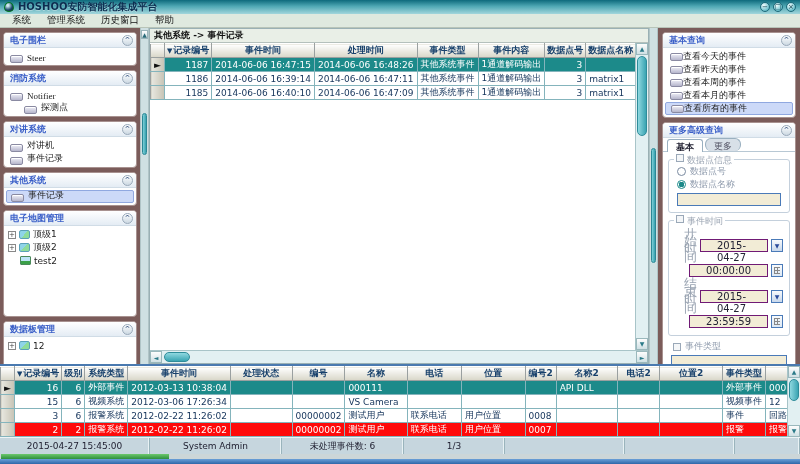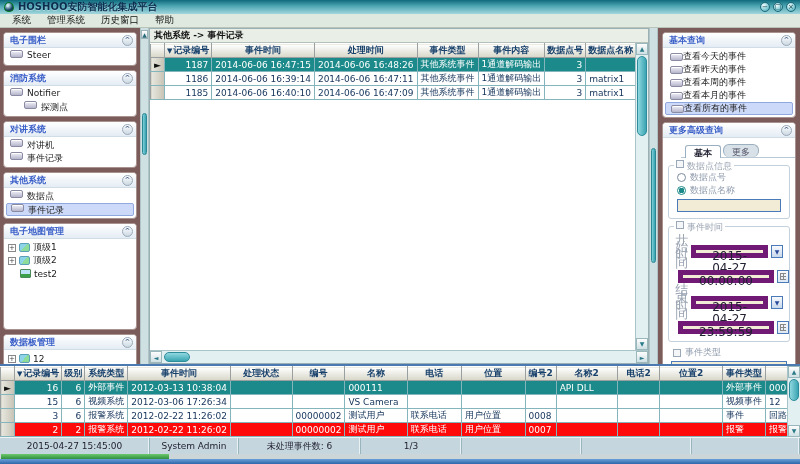--- a/index.html
+++ b/index.html
@@ -31,21 +31,21 @@
 .spl-l-thumb { top:85px; height:42px; }
 .spl-r-thumb { top:120px; height:115px; }
 
 
 .panel { background:#fff; border:1px solid #a89290; border-radius:4px; margin-bottom:4px; overflow:hidden; }
 .panel-hd { height:15px; display:flex; align-items:center; padding:0 3px 0 6px;
   background:linear-gradient(180deg,#ffffff,#e4ecf4); border-bottom:1px solid #d0dce6; }
 .panel-title { font-size:9px; font-weight:bold; color:#3a5fc8; flex:1; }
 .col-btn { width:11px; height:11px; border-radius:50%; border:1px solid #98a8b8; background:linear-gradient(#fbfdfe,#ccd8e2);
   font-size:7px; line-height:9px; text-align:center; color:#44608a; font-weight:bold; }
-.p-item { height:13px; display:flex; align-items:flex-start; gap:4px; padding-left:6px; color:#222; }
+.p-item { height:13px; display:flex; align-items:flex-end; gap:4px; padding-left:6px; color:#222;font-family:Liberation Serif, serif; }
 .p-item.ind { padding-left:20px; }
 .p-item.sel { background:#ccd9f8; border:1px solid #90a8e0; border-radius:2px; margin:0 2px; padding-left:4px; }
 .icon3d { width:13px; height:8px; border:1px solid #8a8aa2; border-radius:2px; flex:0 0 auto;
   background:linear-gradient(180deg,#f0f0f8,#b6b6cc); box-shadow:inset 0 1px 0 #fff; }
 .tree-row { height:13px; display:flex; align-items:center; gap:3px; padding-left:4px; }
 .tree-row.ind2 { padding-left:16px; }
 .plusbox { width:8px; height:8px; border:1px solid #888; background:#fff; font-size:7px; line-height:6px; text-align:center; color:#444; flex:0 0 auto; }
 .mapicon { width:11px; height:9px; border:1px solid #5aa0b8; border-radius:2px; flex:0 0 auto;
   background:linear-gradient(135deg,#8ed4e8 50%,#8edc9a 50%); }
 .imgicon { width:11px; height:9px; border:1px solid #4a8a5a; border-radius:1px; flex:0 0 auto;
@@ -82,55 +82,55 @@
 tr.selrow td { background:#1c8a8a; color:#fff; }
 tr.selrow td.rowsel { background:linear-gradient(90deg,#e8e8e0,#c6c2b4); color:#111; }
 tr.alarm td { background:#fe0a0a; color:#fff; }
 tr.alarm td.rowsel { background:linear-gradient(90deg,#e8e8e0,#c6c2b4); color:#111; }
 td.num { text-align:right; }
 .sorticon { font-size:7px; color:#17406b; margin-right:1px; }
 
 
 .q-item { height:13px; display:flex; align-items:center; padding-left:5px; margin:0 2px; }
 .q-item.sel { background:#ccd9f8; border:1px solid #90a8e0; border-radius:2px; }
-.tabs { display:flex; padding:6px 4px 0; border-bottom:1px solid #b8c8d4; gap:2px;margin-left:18px; }
+.tabs { display:flex; padding:0 4px 0; border-bottom:1px solid #b8c8d4; gap:2px; }
 .tab { padding:1px 8px 0; height:13px; border:1px solid #9ab0c0; border-bottom:none; border-radius:3px 3px 0 0; font-size:9px; }
 .tab.active { background:#fff; font-weight:bold; color:#223; position:relative; top:1px; }
 .tab.idle { background:#d8e0e8; color:#556;border-radius:6px; }
 .grp { border:1px solid #c4d0dc; border-radius:3px; margin:7px 5px 4px; padding:5px 4px 4px; position:relative; }
 .grp-label { position:absolute; top:-6px; left:5px; background:#fff; display:flex; align-items:flex-start; gap:3px; color:#9aa4b2; padding:0 2px; }
 .chk { width:8px; height:8px; border:1px solid #9aa8b8; background:#f4f6f8; flex:0 0 auto; }
 .radio-row { height:13px; display:flex; align-items:center; gap:4px; padding-left:4px; color:#8e9aac; }
 .radio { width:9px; height:9px; border-radius:50%; border:1px solid #7a8aa0; background:#fff; flex:0 0 auto; }
 .radio.on { background:radial-gradient(circle,#1c8a8a 55%,#fff 60%); border-color:#1c8a8a; }
 .q-input { height:13px; background:#f2ecd6; border:1px solid #4a7ab8; margin:2px 4px; }
 .field-row { display:flex; align-items:center; gap:3px; margin:3px 2px; }
 .field-label { width:22px; font-size:13px; line-height:8px; color:#9aa4b2; word-break:break-all; text-align:right; }
-.field { flex:1; height:13px; background:#f2ecd6; border:5px solid #701a75; font-size:12px; padding:0 16px; line-height:12px; color:#223; }
+.field { flex:1; height:13px; background:#f2ecd6; border:1px solid #701a75; font-size:10px; padding:0 16px; line-height:12px; color:#223; }
 .fbtn { width:12px; height:13px; border:1px solid #4a7ab8; background:linear-gradient(#f8fafc,#c8d8ec); font-size:6px; line-height:11px;
   text-align:center; color:#2a4a9a; flex:0 0 auto; }
 .calicon { width:12px; height:13px; border:1px solid #4a7ab8; flex:0 0 auto; background:
   linear-gradient(#f8fafc,#dce8f4) padding-box; position:relative; }
 .calicon::after { content:""; position:absolute; inset:2px;
   background:linear-gradient(#888 1px,transparent 1px) 0 0/100% 3px, linear-gradient(90deg,#888 1px,transparent 1px) 0 0/3px 100%; }
 .qbtn-row { padding:6px 0 4px 12px; }
 .qbtn { display:inline-flex; align-items:center; gap:4px; height:17px; padding:0 12px 0 6px; border:1px solid #8a9aa8; border-radius:8px;
   background:linear-gradient(#fefefe,#d6d6cc); font-size:9.5px; color:#223; }
 .mag { width:9px; height:9px; border:2px solid #3a6ec0; border-radius:50%; position:relative; background:#eef4ff; }
 .mag::after { content:""; position:absolute; width:4px; height:2px; background:#c03a2a; right:-3px; bottom:-2px; transform:rotate(40deg); }
 
 
 .btable-wrap { position:relative; height:73px; border-top:2px solid #4a7ab0; background:#fff; overflow:hidden; }
 .btable-wrap table.grid td { height:12px; }
 .bt-vscroll { position:absolute; top:0; right:0; bottom:0; width:13px; background:#e2f0f2; border-left:1px solid #a8c4c8; }
 
 
 .statusbar { height:17px; display:flex; align-items:stretch; background:#c6d6de; border-top:1px solid #eef4f6; font-size:9px; color:#223; }
 .sseg { display:flex; align-items:center; justify-content:center; border-right:1px solid #9ab4bc; box-shadow:inset -1px 0 0 #e8f2f4; padding:0 4px; }
-.sseg.s1{width:150px;} .sseg.s2{width:89px;} .sseg.s3{width:122px;} .sseg.s4{width:101px;} .sseg.s5{width:120px;} .sseg.s6{width:110px;} .sseg.s7{flex:1;}
+.sseg.s1{width:150px;} .sseg.s2{width:132px;} .sseg.s3{width:122px;} .sseg.s4{width:101px;} .sseg.s5{width:120px;} .sseg.s6{width:110px;} .sseg.s7{flex:1;}
 
 
 .progress-row { height:5px; background:#ccd6d8; position:relative; }
 .progress-fill { position:absolute; left:1px; top:0; bottom:0; width:168px; background:linear-gradient(180deg,#6cc86c,#2e8f3e); }
 .blue-row { height:5px; background:linear-gradient(180deg,#6aa0d8,#2e66a8); }
 
 
 .mg-c0{width:12px}.mg-c1{width:36px}.mg-c2{width:76px}.mg-c3{width:80px}.mg-c4{width:56px}.mg-c5{width:76px}.mg-c6{width:34px}.mg-c7{width:66px}.mg-c8{width:48px}
 
 .bg-c0{width:12px}.bg-c1{width:31px}.bg-c2{width:19px}.bg-c3{width:38px}.bg-c4{width:77px}.bg-c5{width:76px}.bg-c6{width:34px}.bg-c7{width:66px}.bg-c8{width:62px}
@@ -206,24 +206,20 @@
         </div>
       </div>
     </div>
 
     <div class="panel">
       <div class="panel-hd">
         <span class="panel-title">其他系统</span>
         <span class="col-btn">^</span>
       </div>
       <div class="panel-body">
-        <div class="p-item">
-          <span class="icon3d"></span>
-          <span>数据点</span>
-        </div>
         <div class="p-item sel">
           <span class="icon3d"></span>
           <span>事件记录</span>
         </div>
       </div>
     </div>
 
     <div class="panel">
       <div class="panel-hd">
         <span class="panel-title">电子地图管理</span>

